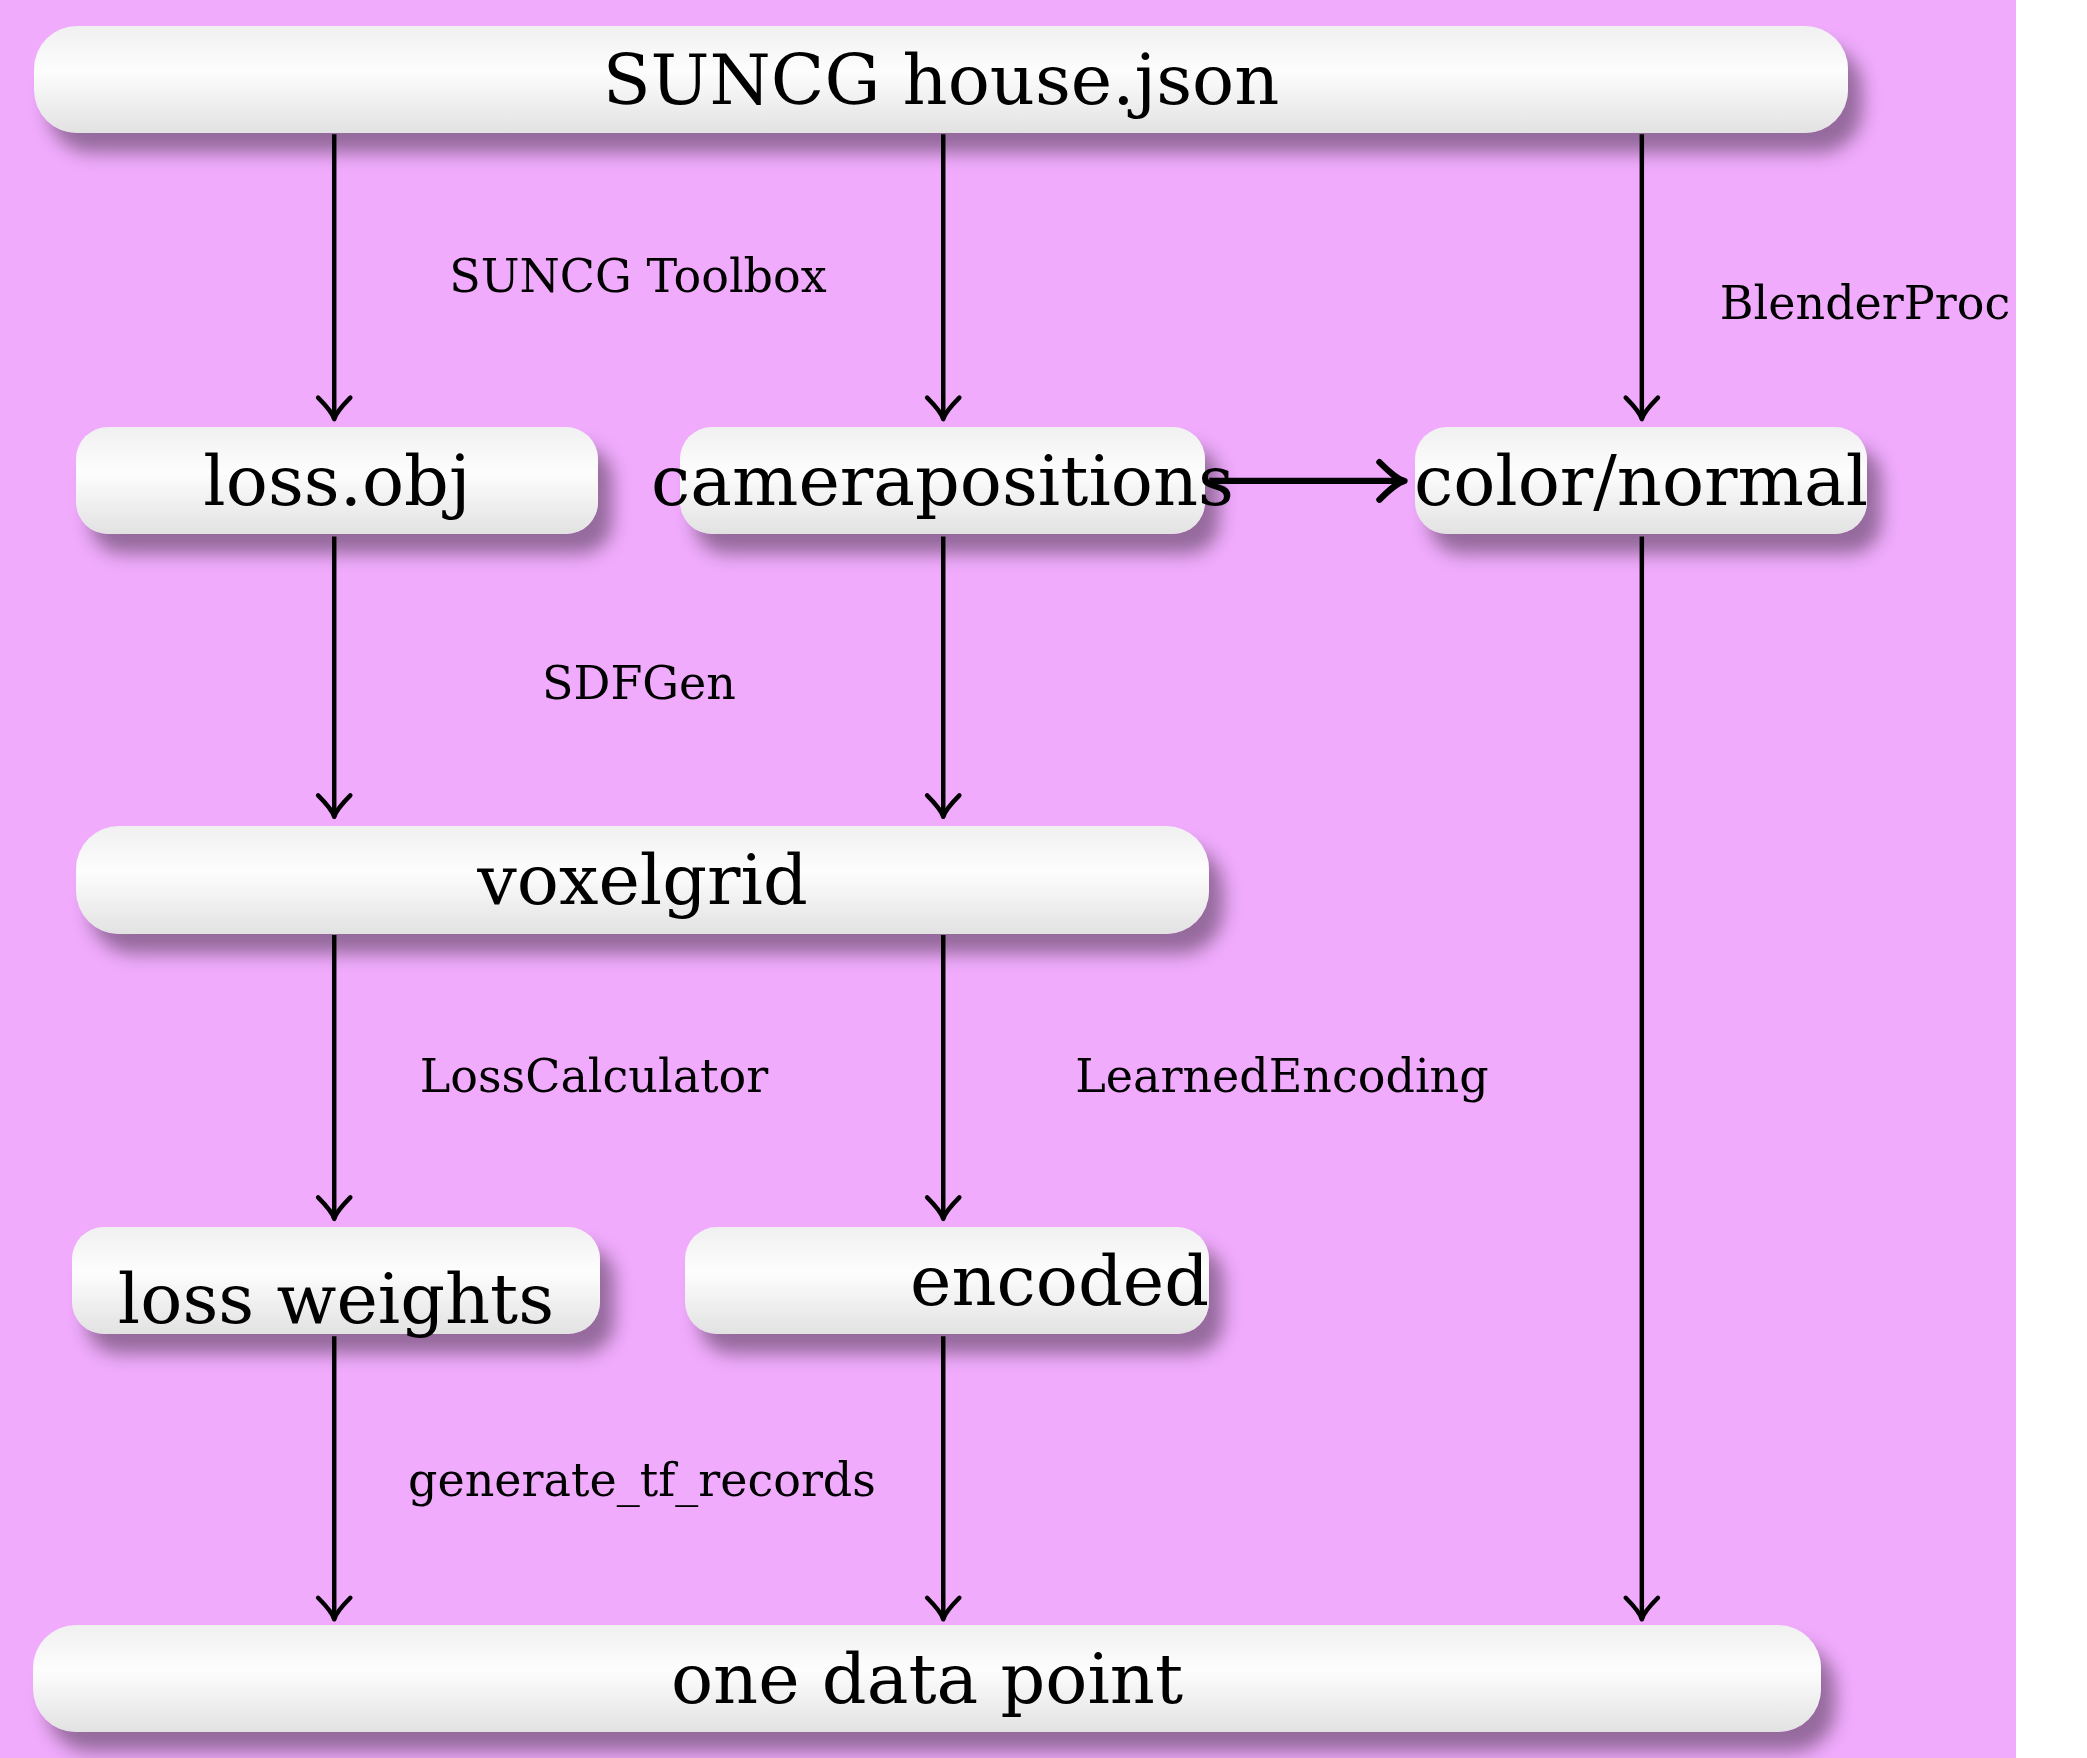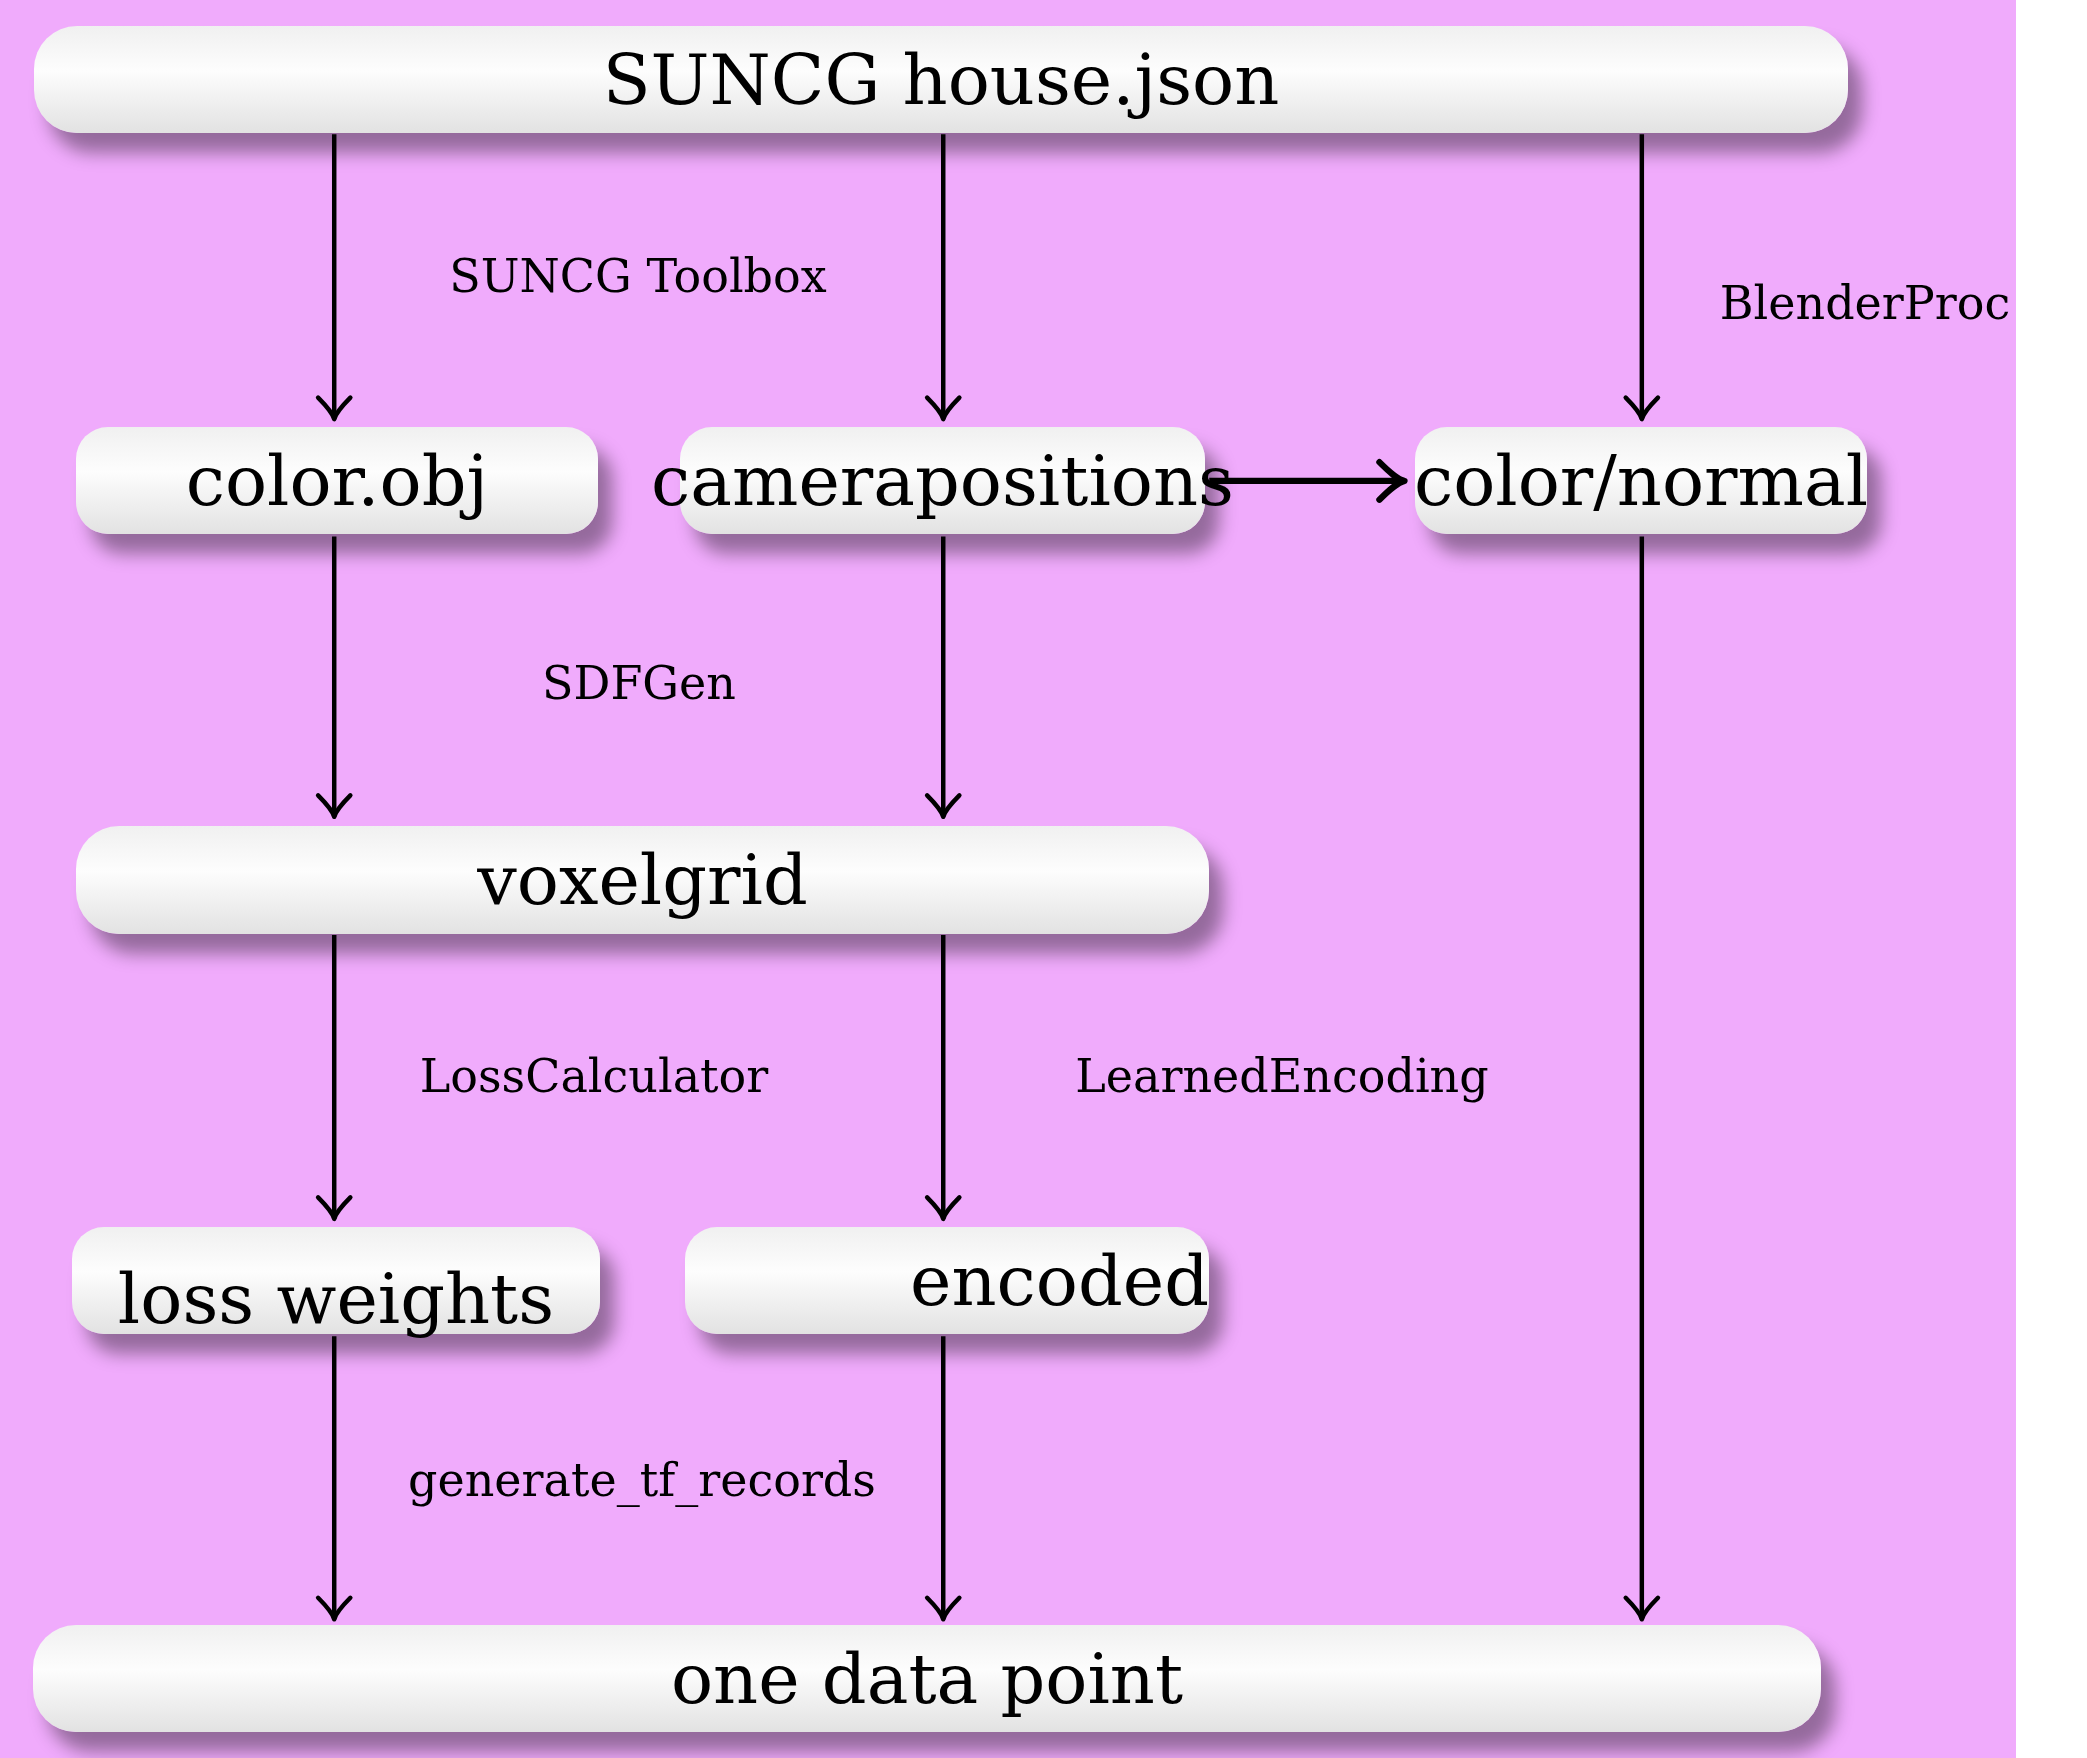--- a/index.html
+++ b/index.html
@@ -75,21 +75,21 @@
     <line x1="373" y1="1492" x2="373" y2="1808" stroke-width="5" marker-end="url(#head)"></line>
     <line x1="1053" y1="1492" x2="1053" y2="1808" stroke-width="5" marker-end="url(#head)"></line>
     <line x1="1833" y1="599" x2="1833" y2="1808" stroke-width="5" marker-end="url(#head)"></line>
   </svg>
 
   <div class="node wide" style="left:34px; top:26px; width:1814px; height:107px;">
     <span>SUNCG house.json</span>
   </div>
 
   <div class="node small" style="left:76px; top:427px; width:522px; height:107px;">
-    <span>color.obj</span>
+    <span>loss.obj</span>
   </div>
 
   <div class="node small" style="left:680px; top:427px; width:525px; height:107px;">
     <span>camerapositions</span>
   </div>
 
   <div class="node small" style="left:1415px; top:427px; width:452px; height:107px;">
     <span>color/normal</span>
   </div>
 

